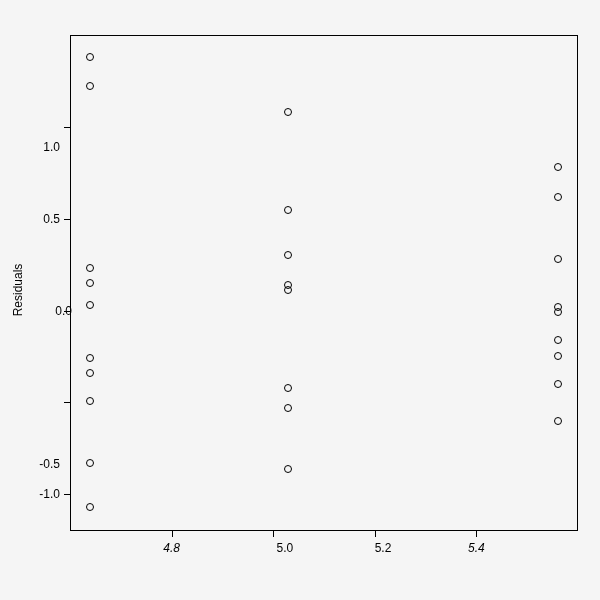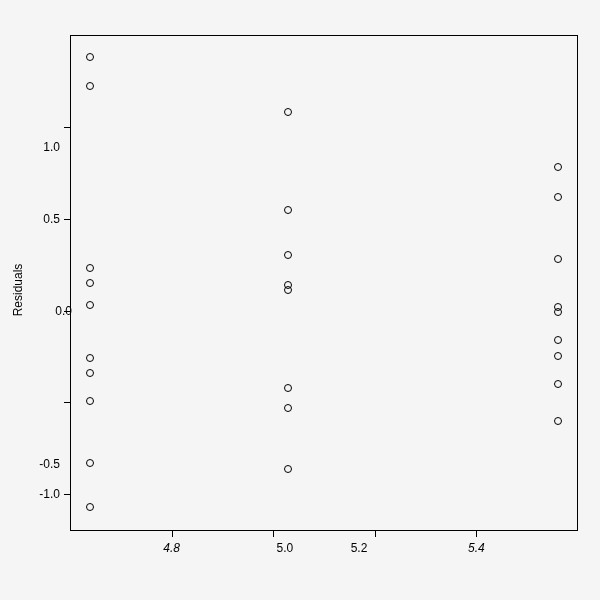--- a/index.html
+++ b/index.html
@@ -71,21 +71,21 @@
 <body>
 
 <div id="stage">
   <div id="plot" style="left: 70px; top: 35px; width: 508px; height: 496px;"></div>
   <div id="ylab" class="axistitle" style="left: 18px; top: 283px;">Residuals</div>
 <div class="tick xtick" style="left: 171.6px; top: 531px;"></div>
     <div class="ticklabel xlabel" style="left: 171.6px; top: 541px; font-style: italic;">4.8</div>
     <div class="tick xtick" style="left: 273.2px; top: 531px;"></div>
     <div class="ticklabel xlabel" style="left: 273.2px; top: 541px; text-align: right;">5.0</div>
     <div class="tick xtick" style="left: 374.8px; top: 531px;"></div>
-    <div class="ticklabel xlabel" style="left: 359px; top: 541px; text-align: center;">5.2</div>
+    <div class="ticklabel xlabel" style="left: 383px; top: 541px; text-align: center;">5.2</div>
     <div class="tick xtick" style="left: 476.4px; top: 531px;"></div>
     <div class="ticklabel xlabel" style="left: 476.4px; top: 541px; font-style: italic;">5.4</div>
     <div class="tick ytick" style="left: 64px; top: 494.259px;"></div>
     <div class="ticklabel ylabel" style="left: 30px; top: 494.259px;">-1.0</div>
     <div class="tick ytick" style="left: 64px; top: 402.407px;"></div>
     <div class="ticklabel ylabel" style="left: 30px; top: 420px; margin-top: 44px;">-0.5</div>
     <div class="tick ytick" style="left: 64px; top: 310.556px;"></div>
     <div class="ticklabel ylabel" style="left: 42px; top: 310.556px;">0.0</div>
     <div class="tick ytick" style="left: 64px; top: 218.704px;"></div>
     <div class="ticklabel ylabel" style="left: 30px; top: 218.704px;">0.5</div>

